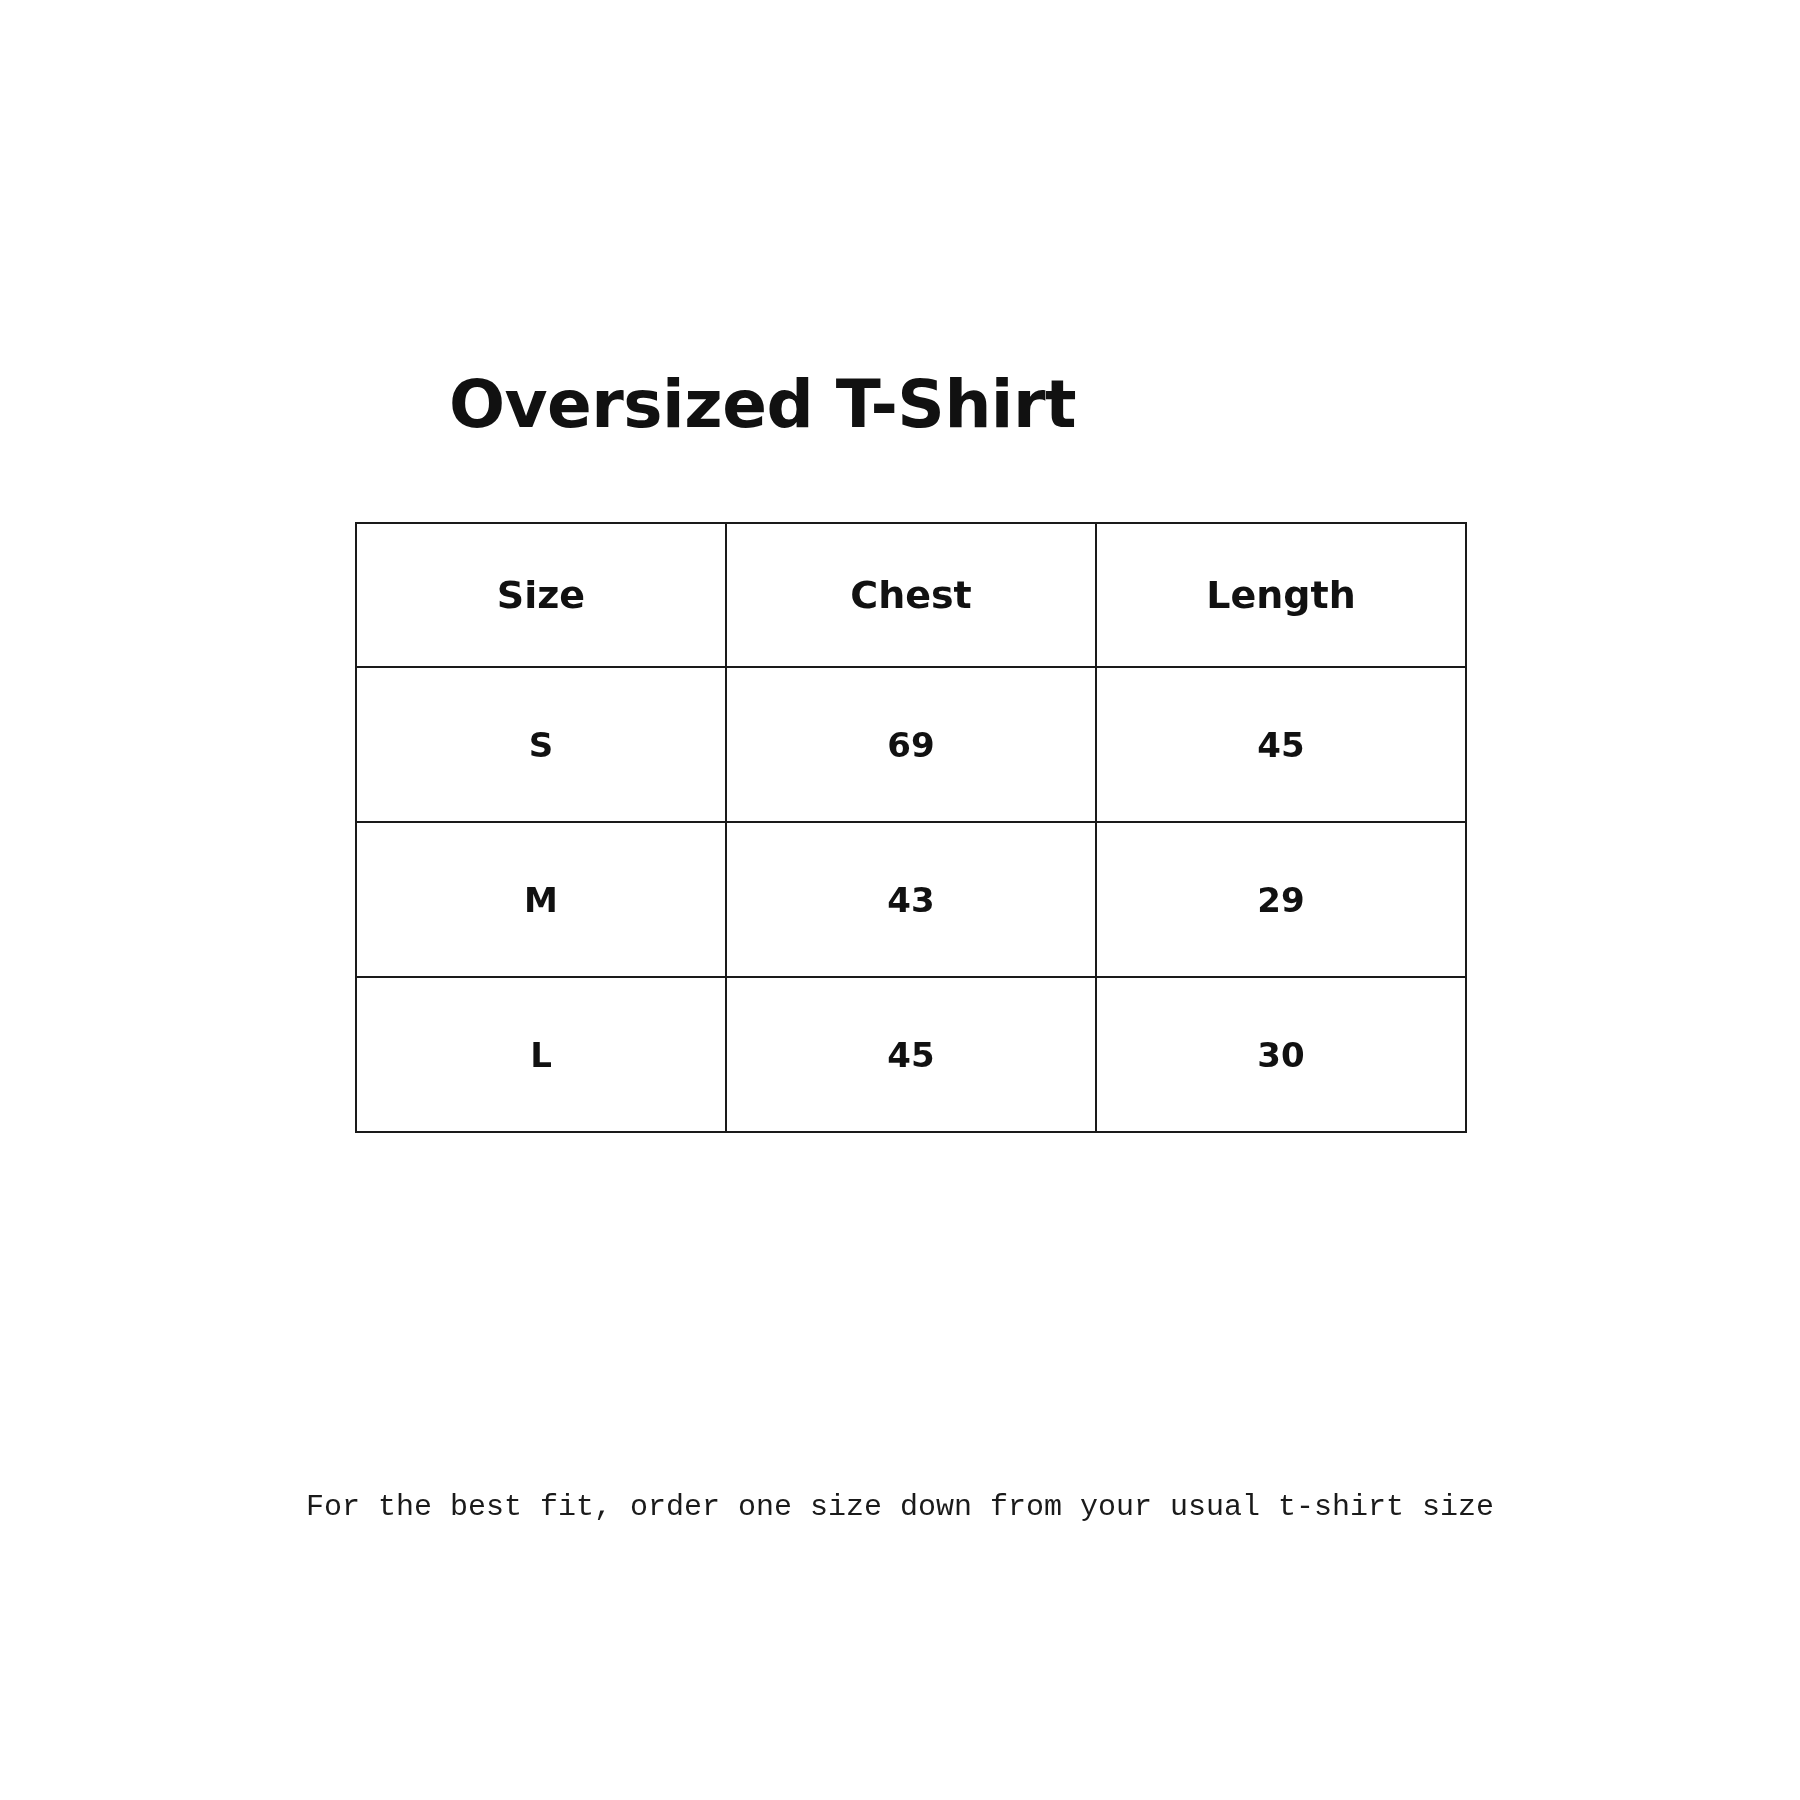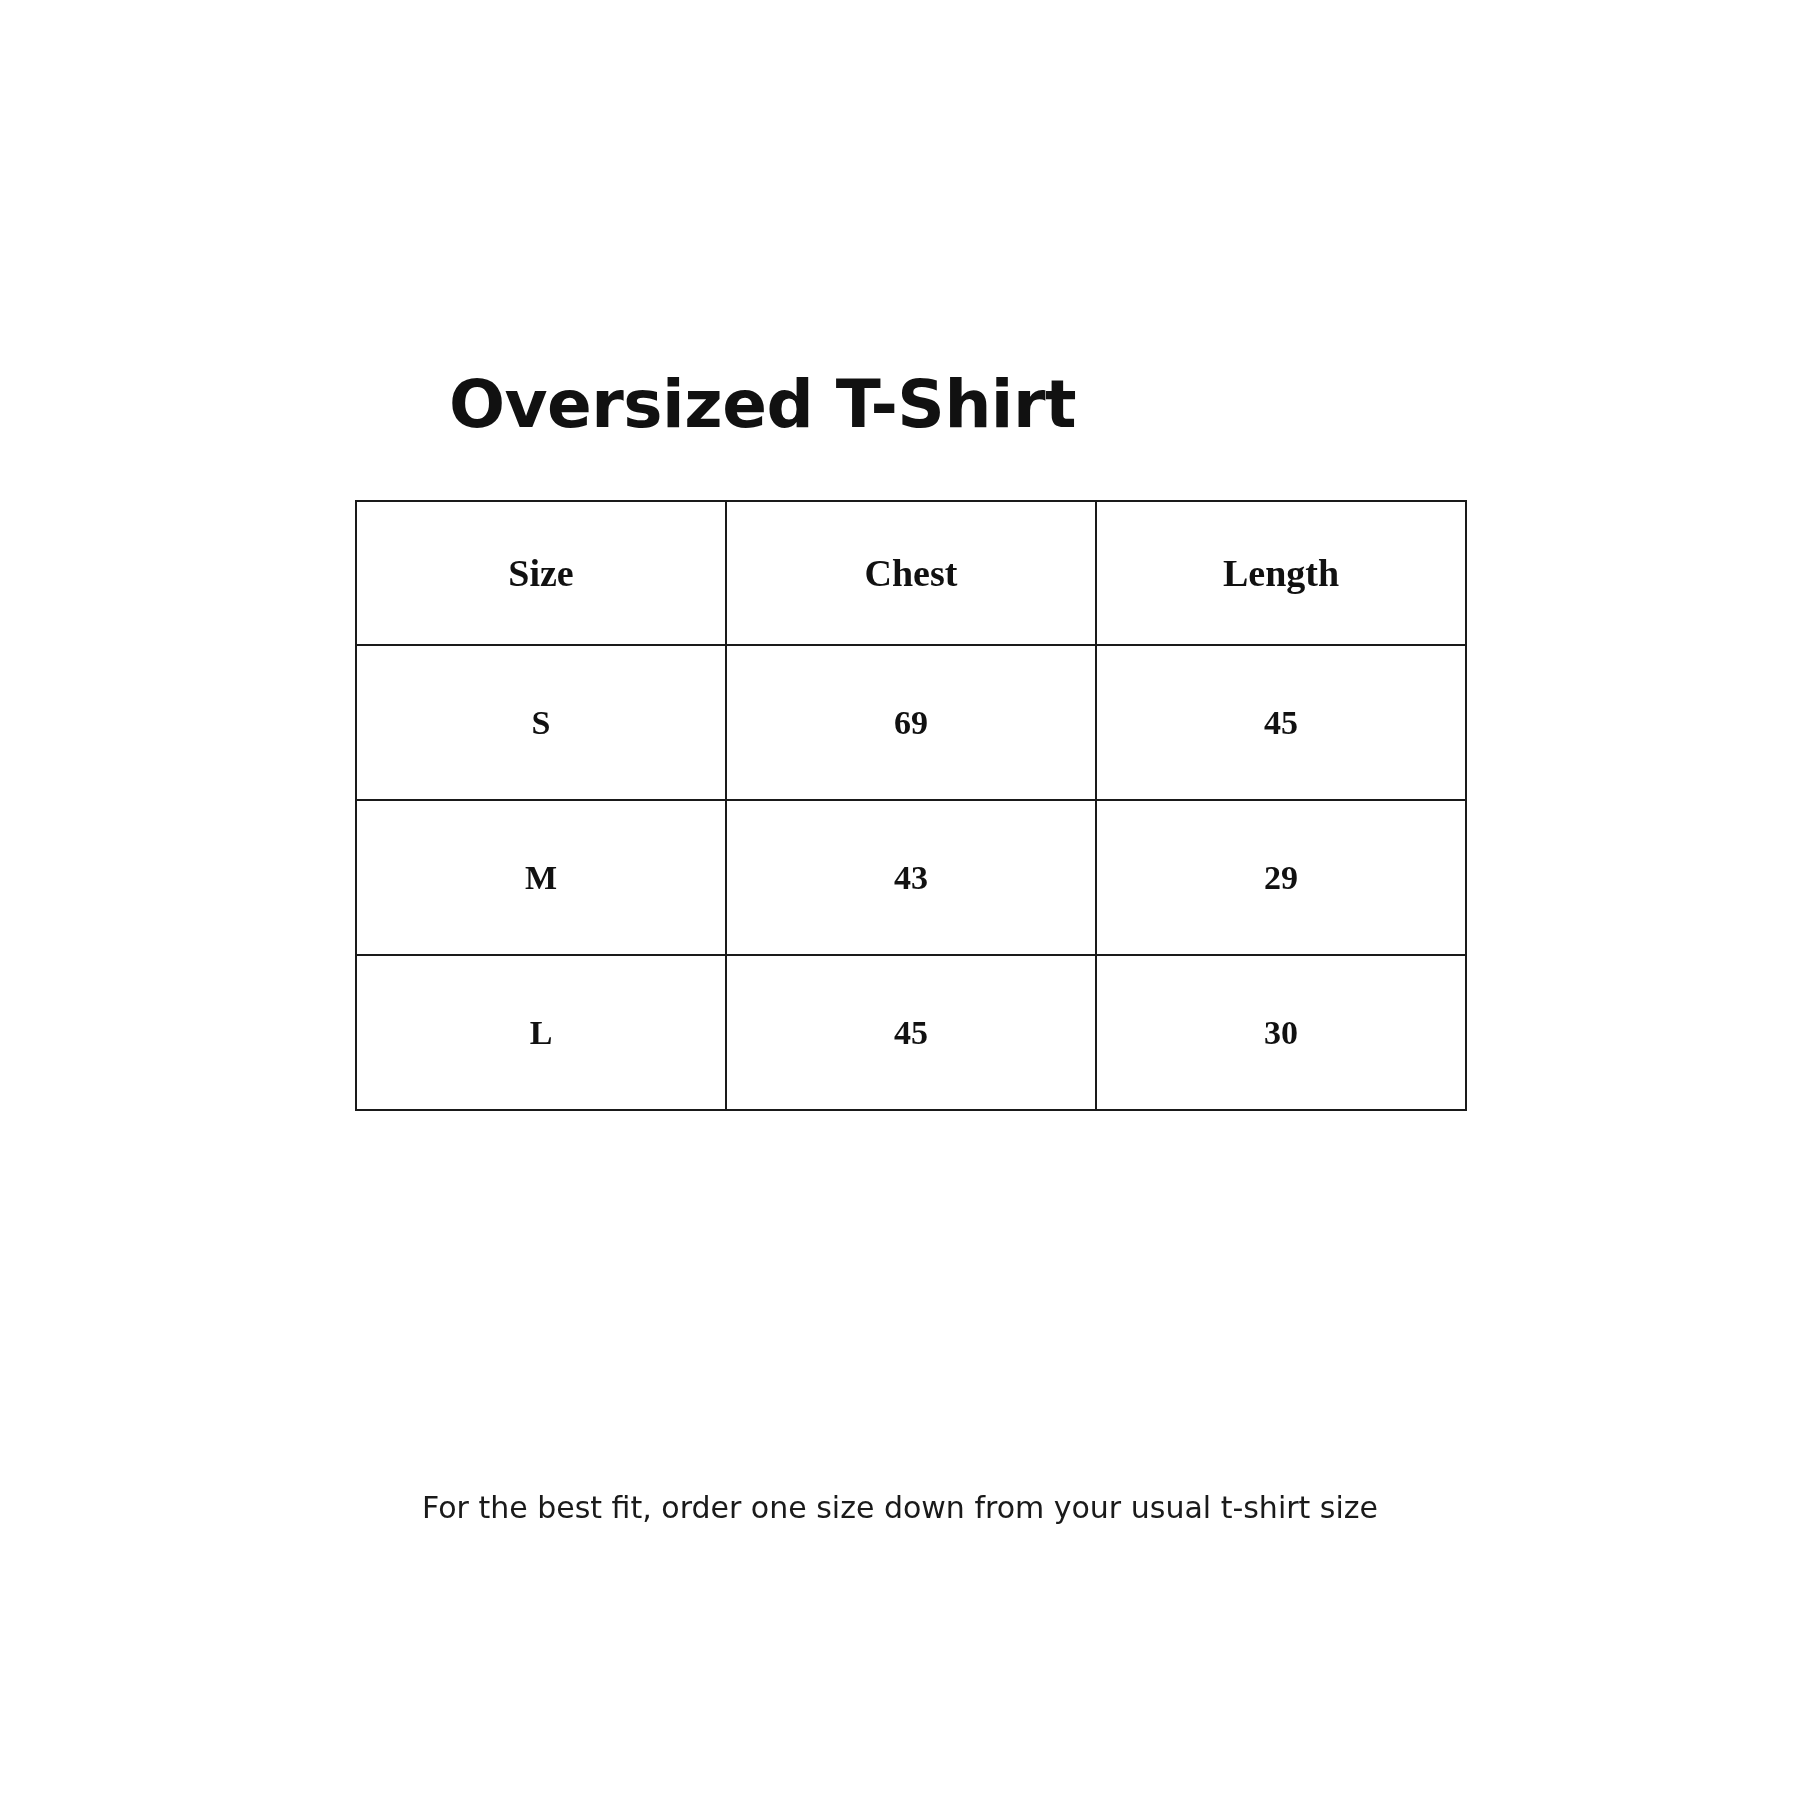--- a/index.html
+++ b/index.html
@@ -27,24 +27,23 @@
     width: 1525px;
     text-align: center;
     font-size: 66px;
     font-weight: 700;
     letter-spacing: -0.5px;
     color: #111111;
     line-height: 1;
   }
   .table-wrap {
     position: absolute;
-    top: 500px;
+    top: 522px;
     left: 355px;
     width: 1110px;
-    font-family: Liberation Serif, serif;
   }
   table.size-table {
     border-collapse: collapse;
     width: 1110px;
     table-layout: fixed;
   }
   table.size-table td,
   table.size-table th {
     border: 2px solid #1a1a1a;
     text-align: center;
@@ -66,20 +65,21 @@
   .col-length { width: 370px; }
   .footnote {
     position: absolute;
     top: 1490px;
     left: 0;
     width: 1800px;
     text-align: center;
     font-size: 30px;
     font-weight: 400;
     color: #1a1a1a;
+    font-family: Liberation Mono, monospace;
   }
 </style>
 </head>
 <body>
 
 <div class="page">
 
   <div class="title">Oversized T-Shirt</div>
 
   <div class="table-wrap">

